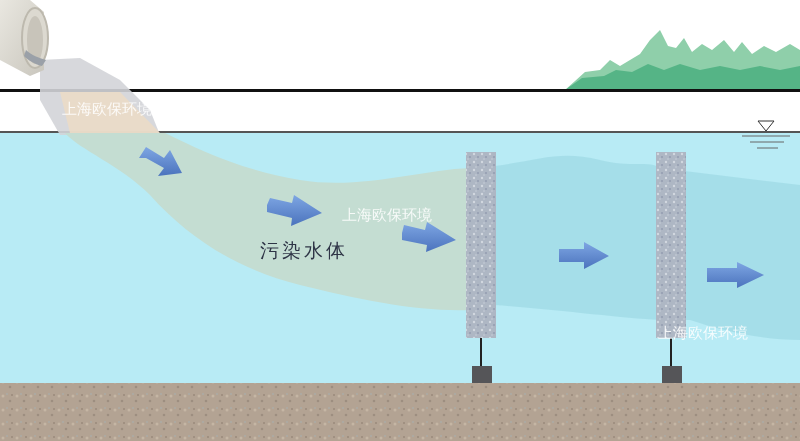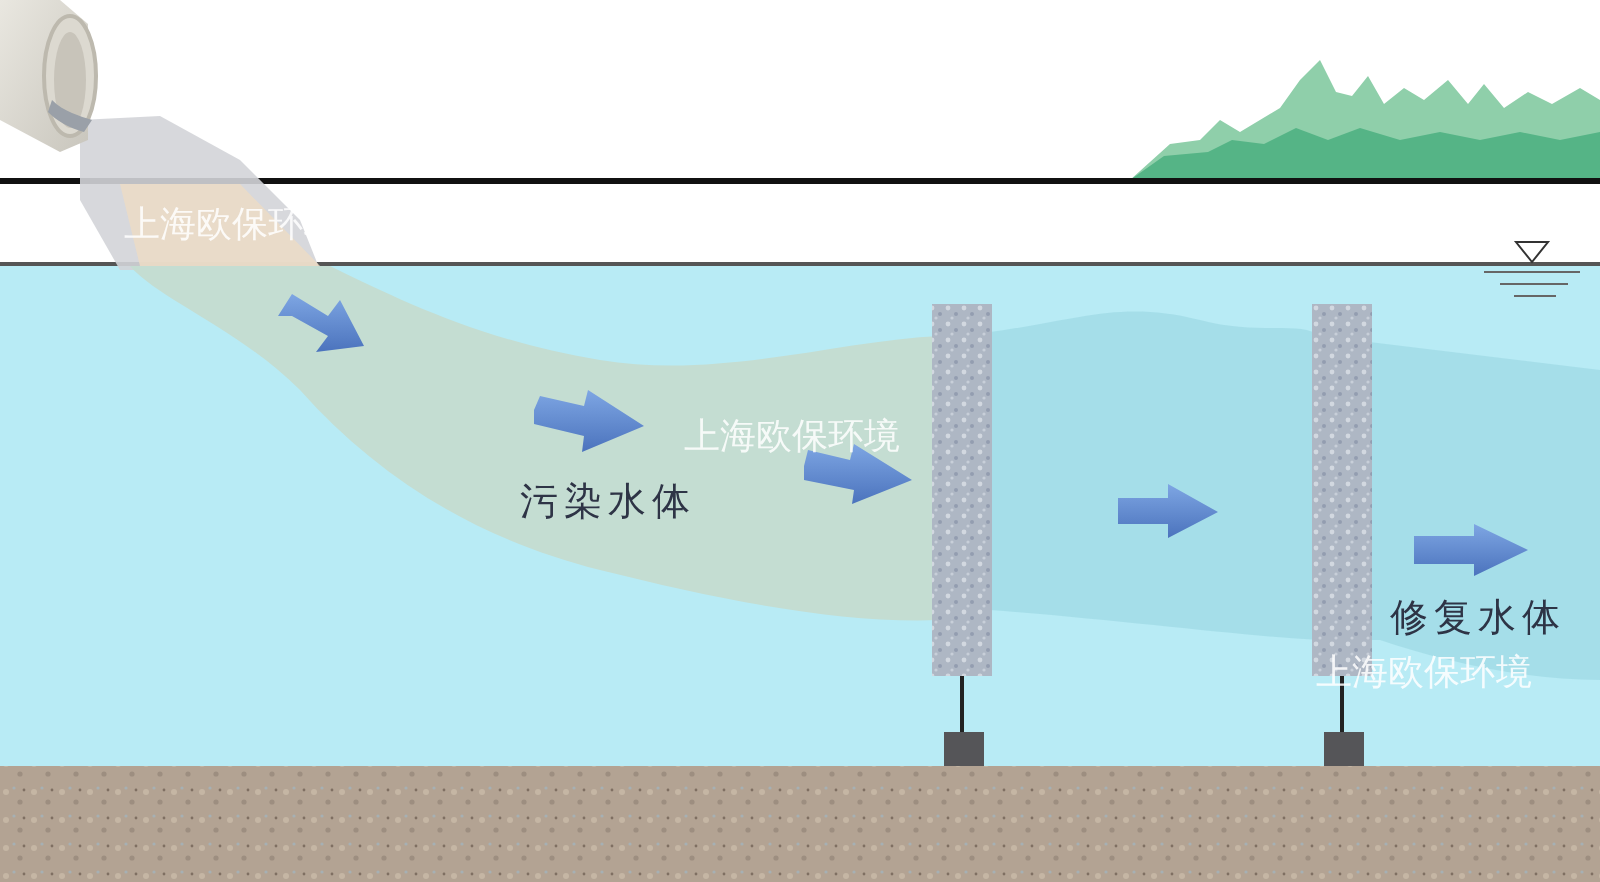--- a/index.html
+++ b/index.html
@@ -4,21 +4,21 @@
   <style>
     html, body { margin: 0; padding: 0; }
     body { width: 800px; height: 441px; overflow: hidden; background: #ffffff; font-family: "DejaVu Sans", sans-serif; }
     .scene { position: relative; width: 800px; height: 441px; overflow: hidden; background: #ffffff; }
     svg.layer { position: absolute; left: 0; top: 0; }
     .label {
       position: absolute; color: #2e3446; font-size: 19px; letter-spacing: 3px;
       font-family: "DejaVu Sans", sans-serif; font-weight: normal; white-space: nowrap;
     }
     .wm {
-      position: absolute; color: rgba(255,255,255,0.85); font-size: 18px;
+      position: absolute; color: rgba(255,255,255,0.85); font-size: 15px;
       font-family: Liberation Mono, monospace; white-space: nowrap; letter-spacing: 0px;
     }
   </style>
 </head>
 <body>
 
 <div class="scene">
 
   <svg class="layer" width="800" height="441" viewBox="0 0 800 441">
     <defs>
@@ -100,19 +100,18 @@
 
     <g>
       <path d="M0 0 L30 0 L44 12 L44 70 L30 76 L0 60 Z" fill="url(#pipeGrad)"></path>
       <ellipse cx="35" cy="38" rx="13" ry="30" fill="#dcd9d0" stroke="#bdb9ae" stroke-width="2"></ellipse>
       <ellipse cx="35" cy="40" rx="8" ry="24" fill="#c8c4ba"></ellipse>
       <path d="M26 50 C32 56 40 58 46 60 L42 66 C34 64 28 60 24 56 Z" fill="#9aa0a8"></path>
     </g>
   </svg>
 
   <div class="label" style="left:260px; top:238px;">污染水体</div>
-  <div class="label" style="left:695px; top:296px;">修复水体</div>
 
   <div class="wm" style="left:62px; top:100px;">上海欧保环境</div>
   <div class="wm" style="left:342px; top:206px;">上海欧保环境</div>
   <div class="wm" style="left:658px; top:324px;">上海欧保环境</div>
 
 </div>
 
 </body></html>

